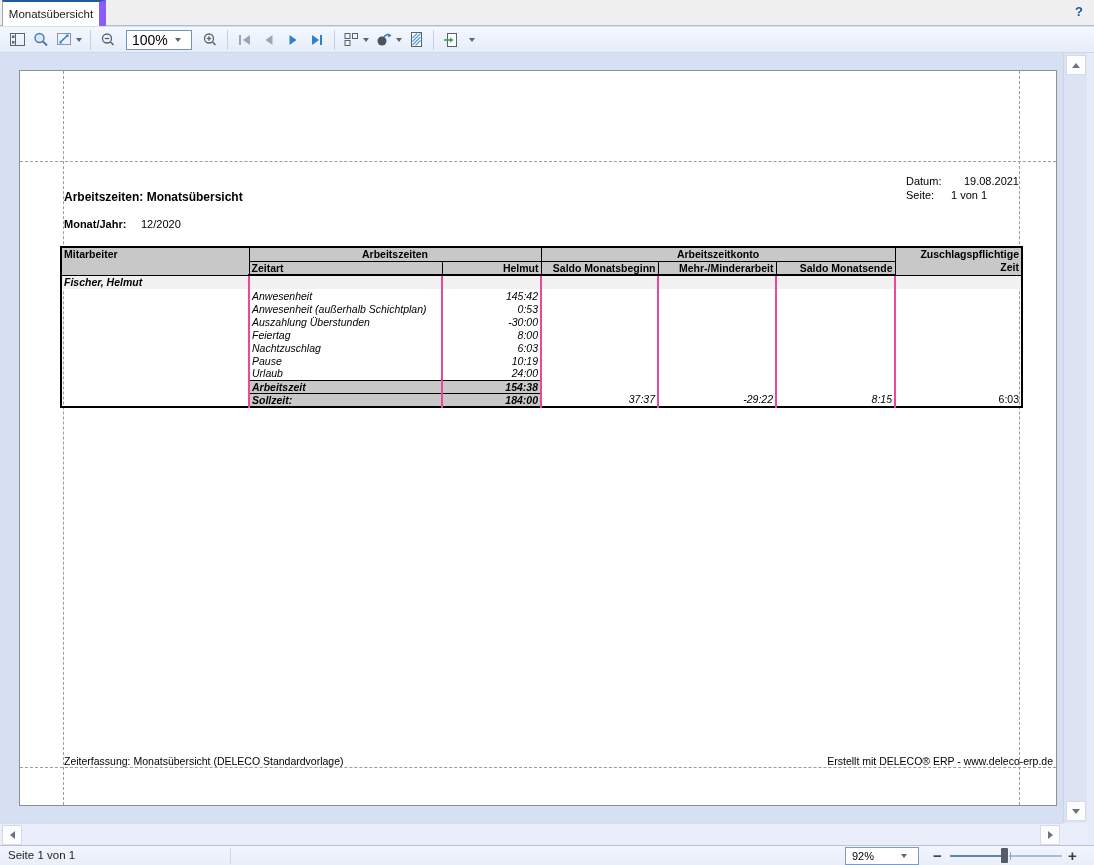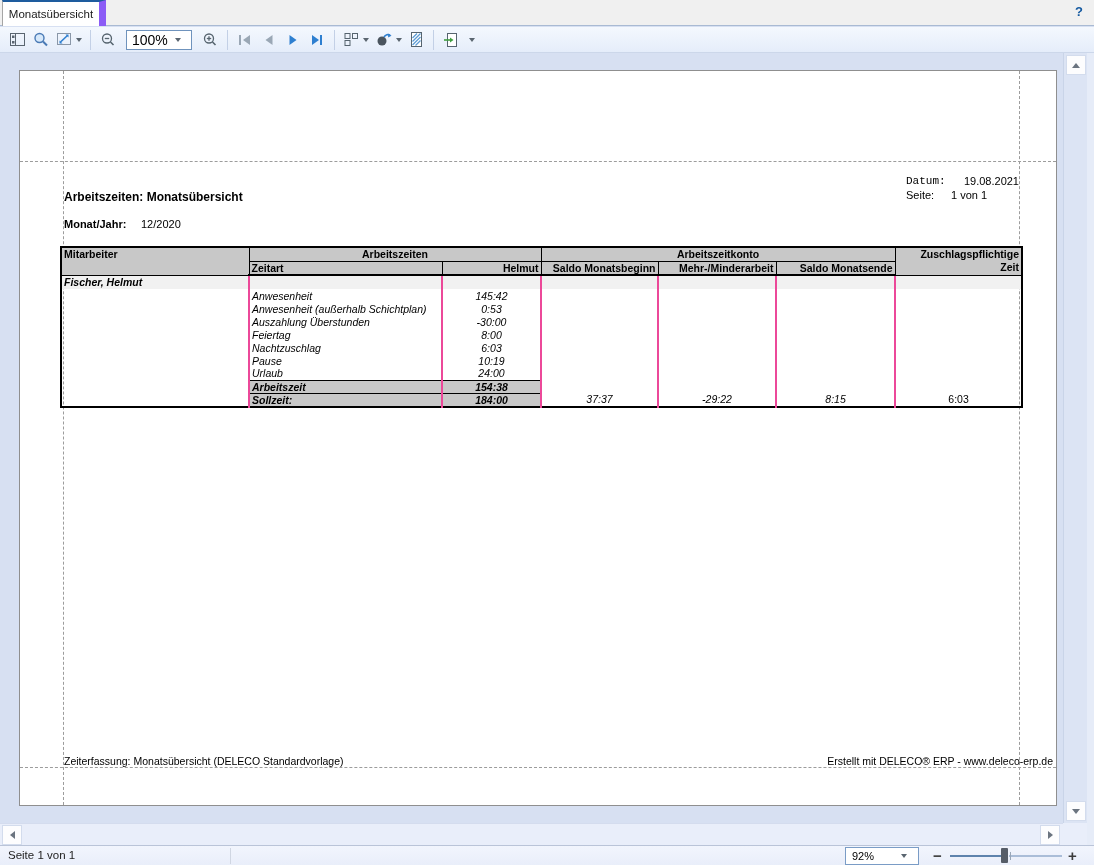--- a/index.html
+++ b/index.html
@@ -32,21 +32,21 @@
   table.report { position:absolute; left:40px; top:175px; width:961px; border-collapse:collapse; table-layout:fixed; border:2px solid #000; font-size:10.5px; color:#000; }
   table.report th, table.report td { overflow:hidden; white-space:nowrap; padding:0 2px; }
   table.report th { background:#c8c8c8; border:1px solid #000; font-weight:bold; height:14px; }
   tr.h2 th { border-bottom:2px solid #000; }
   th.al { text-align:left; } th.ar { text-align:right; } th.ac { text-align:center; }
   th.zus { text-align:right; vertical-align:top; line-height:13px; }
   td.cline { border-right:2px solid #ec4899;font-style:italic; }
   tr.emp td { background:#f1f1f1; height:14px; font-weight:bold; }
   tr.time td { height:13px; }
   td.zl { text-align:left; }
-  td.num { text-align:center; }
+  td.num { text-align:right; }
   tr.sum td { height:13px; }
   td.gray { background:#c8c8c8; font-weight:bold; border-top:1px solid #000; }
 
   
   .vscroll { position:absolute; left:1063px; top:53px; width:24px; height:770px; background:#dce4f4; border-left:1px solid #c9d4e8; }
   .vscroll .sb-btn { left:2px; }
   .sb-btn { position:absolute; width:20px; height:20px; background:#fdfdfe; border:1px solid #d3dced; display:flex; align-items:center; justify-content:center; cursor:pointer; }
   .arr { width:0; height:0; }
   .arr-up { border-left:4px solid transparent; border-right:4px solid transparent; border-bottom:5px solid #6b7480; }
   .arr-down { border-left:4px solid transparent; border-right:4px solid transparent; border-top:5px solid #6b7480; }
@@ -188,21 +188,21 @@
 </div>
 
 <div class="viewer">
   <div class="page">
 
     <div class="guide-v" style="left:43px;"></div>
     <div class="guide-v" style="left:999px;"></div>
     <div class="guide-h" style="top:90px;"></div>
     <div class="guide-h" style="top:696px;"></div>
 
-    <div class="ptext" style="left:886px; top:104px;font-family:Liberation Mono, monospace;">Datum:</div>
+    <div class="ptext" style="left:886px; top:104px;">Datum:</div>
     <div class="ptext" style="left:899px; top:104px; width:100px; text-align:right;">19.08.2021</div>
     <div class="ptext" style="left:886px; top:118px;">Seite:</div>
     <div class="ptext" style="left:899px; top:118px; width:100px; text-align:center;">1 von 1</div>
     <div class="ptext pbold" style="left:44px; top:119px; font-size:12px;">Arbeitszeiten: Monatsübersicht</div>
     <div class="ptext pbold" style="left:44px; top:147px;">Monat/Jahr:</div>
     <div class="ptext" style="left:121px; top:147px;">12/2020</div>
 
     <table class="report">
       <colgroup>
         <col style="width:188px">

